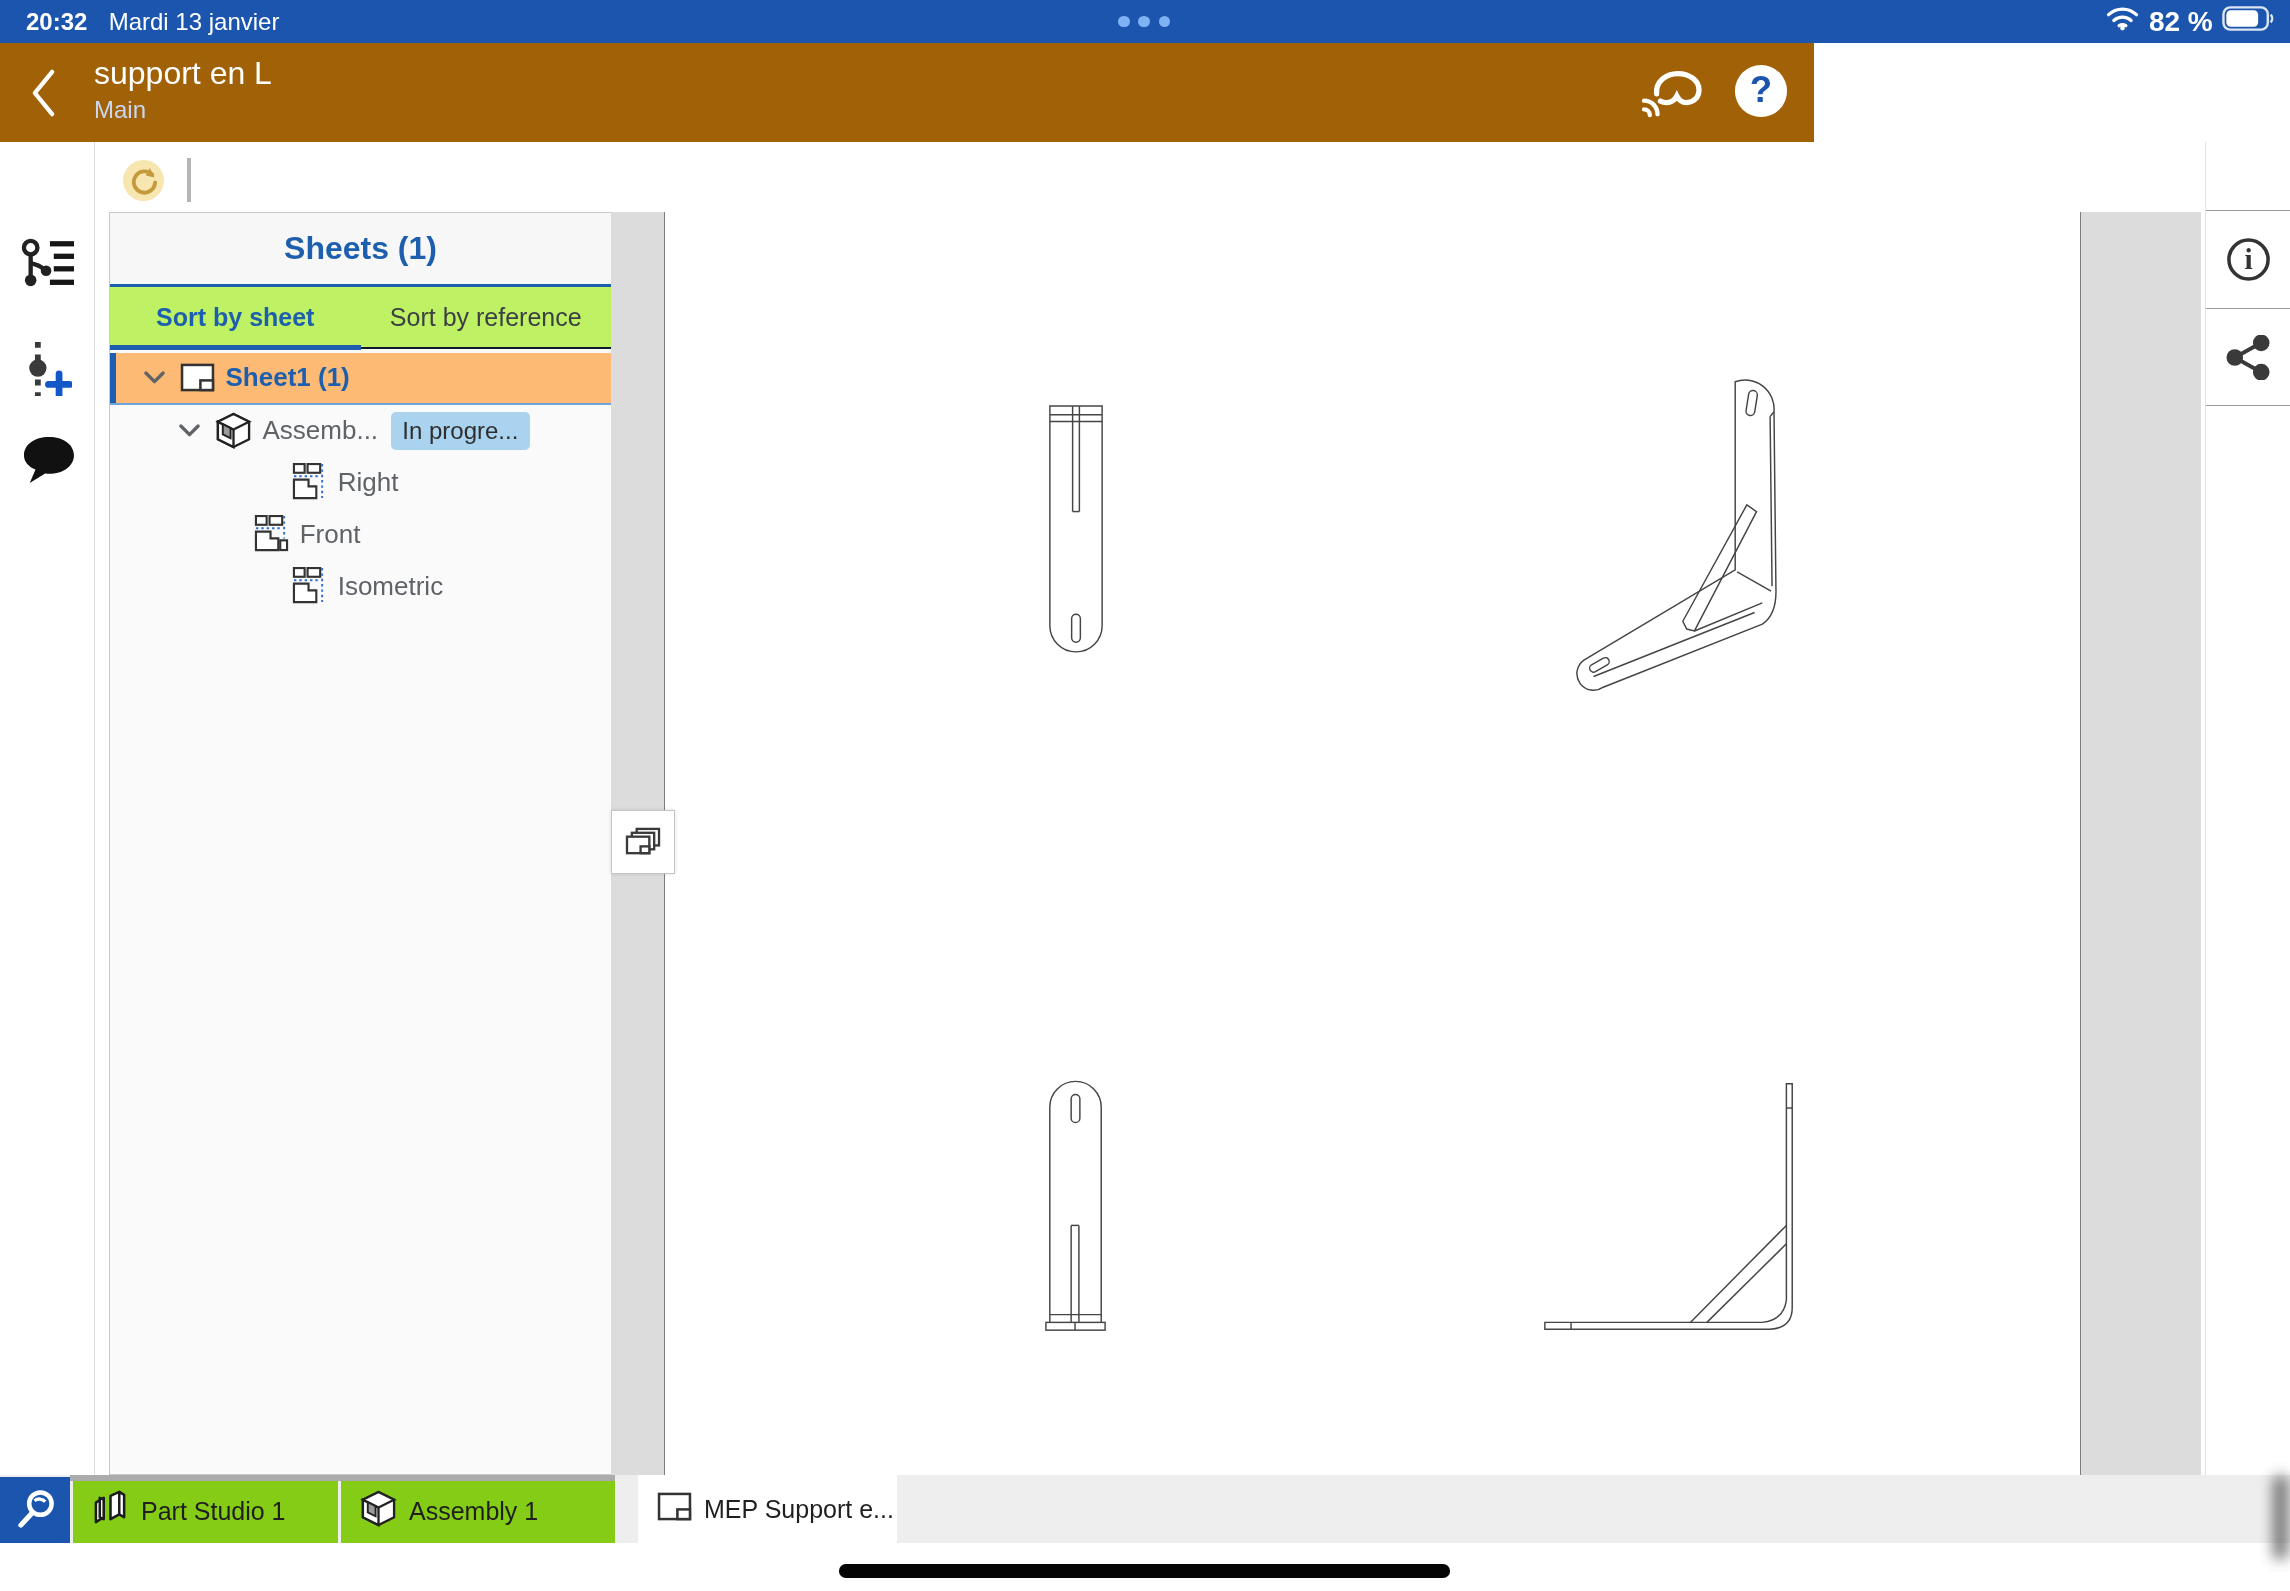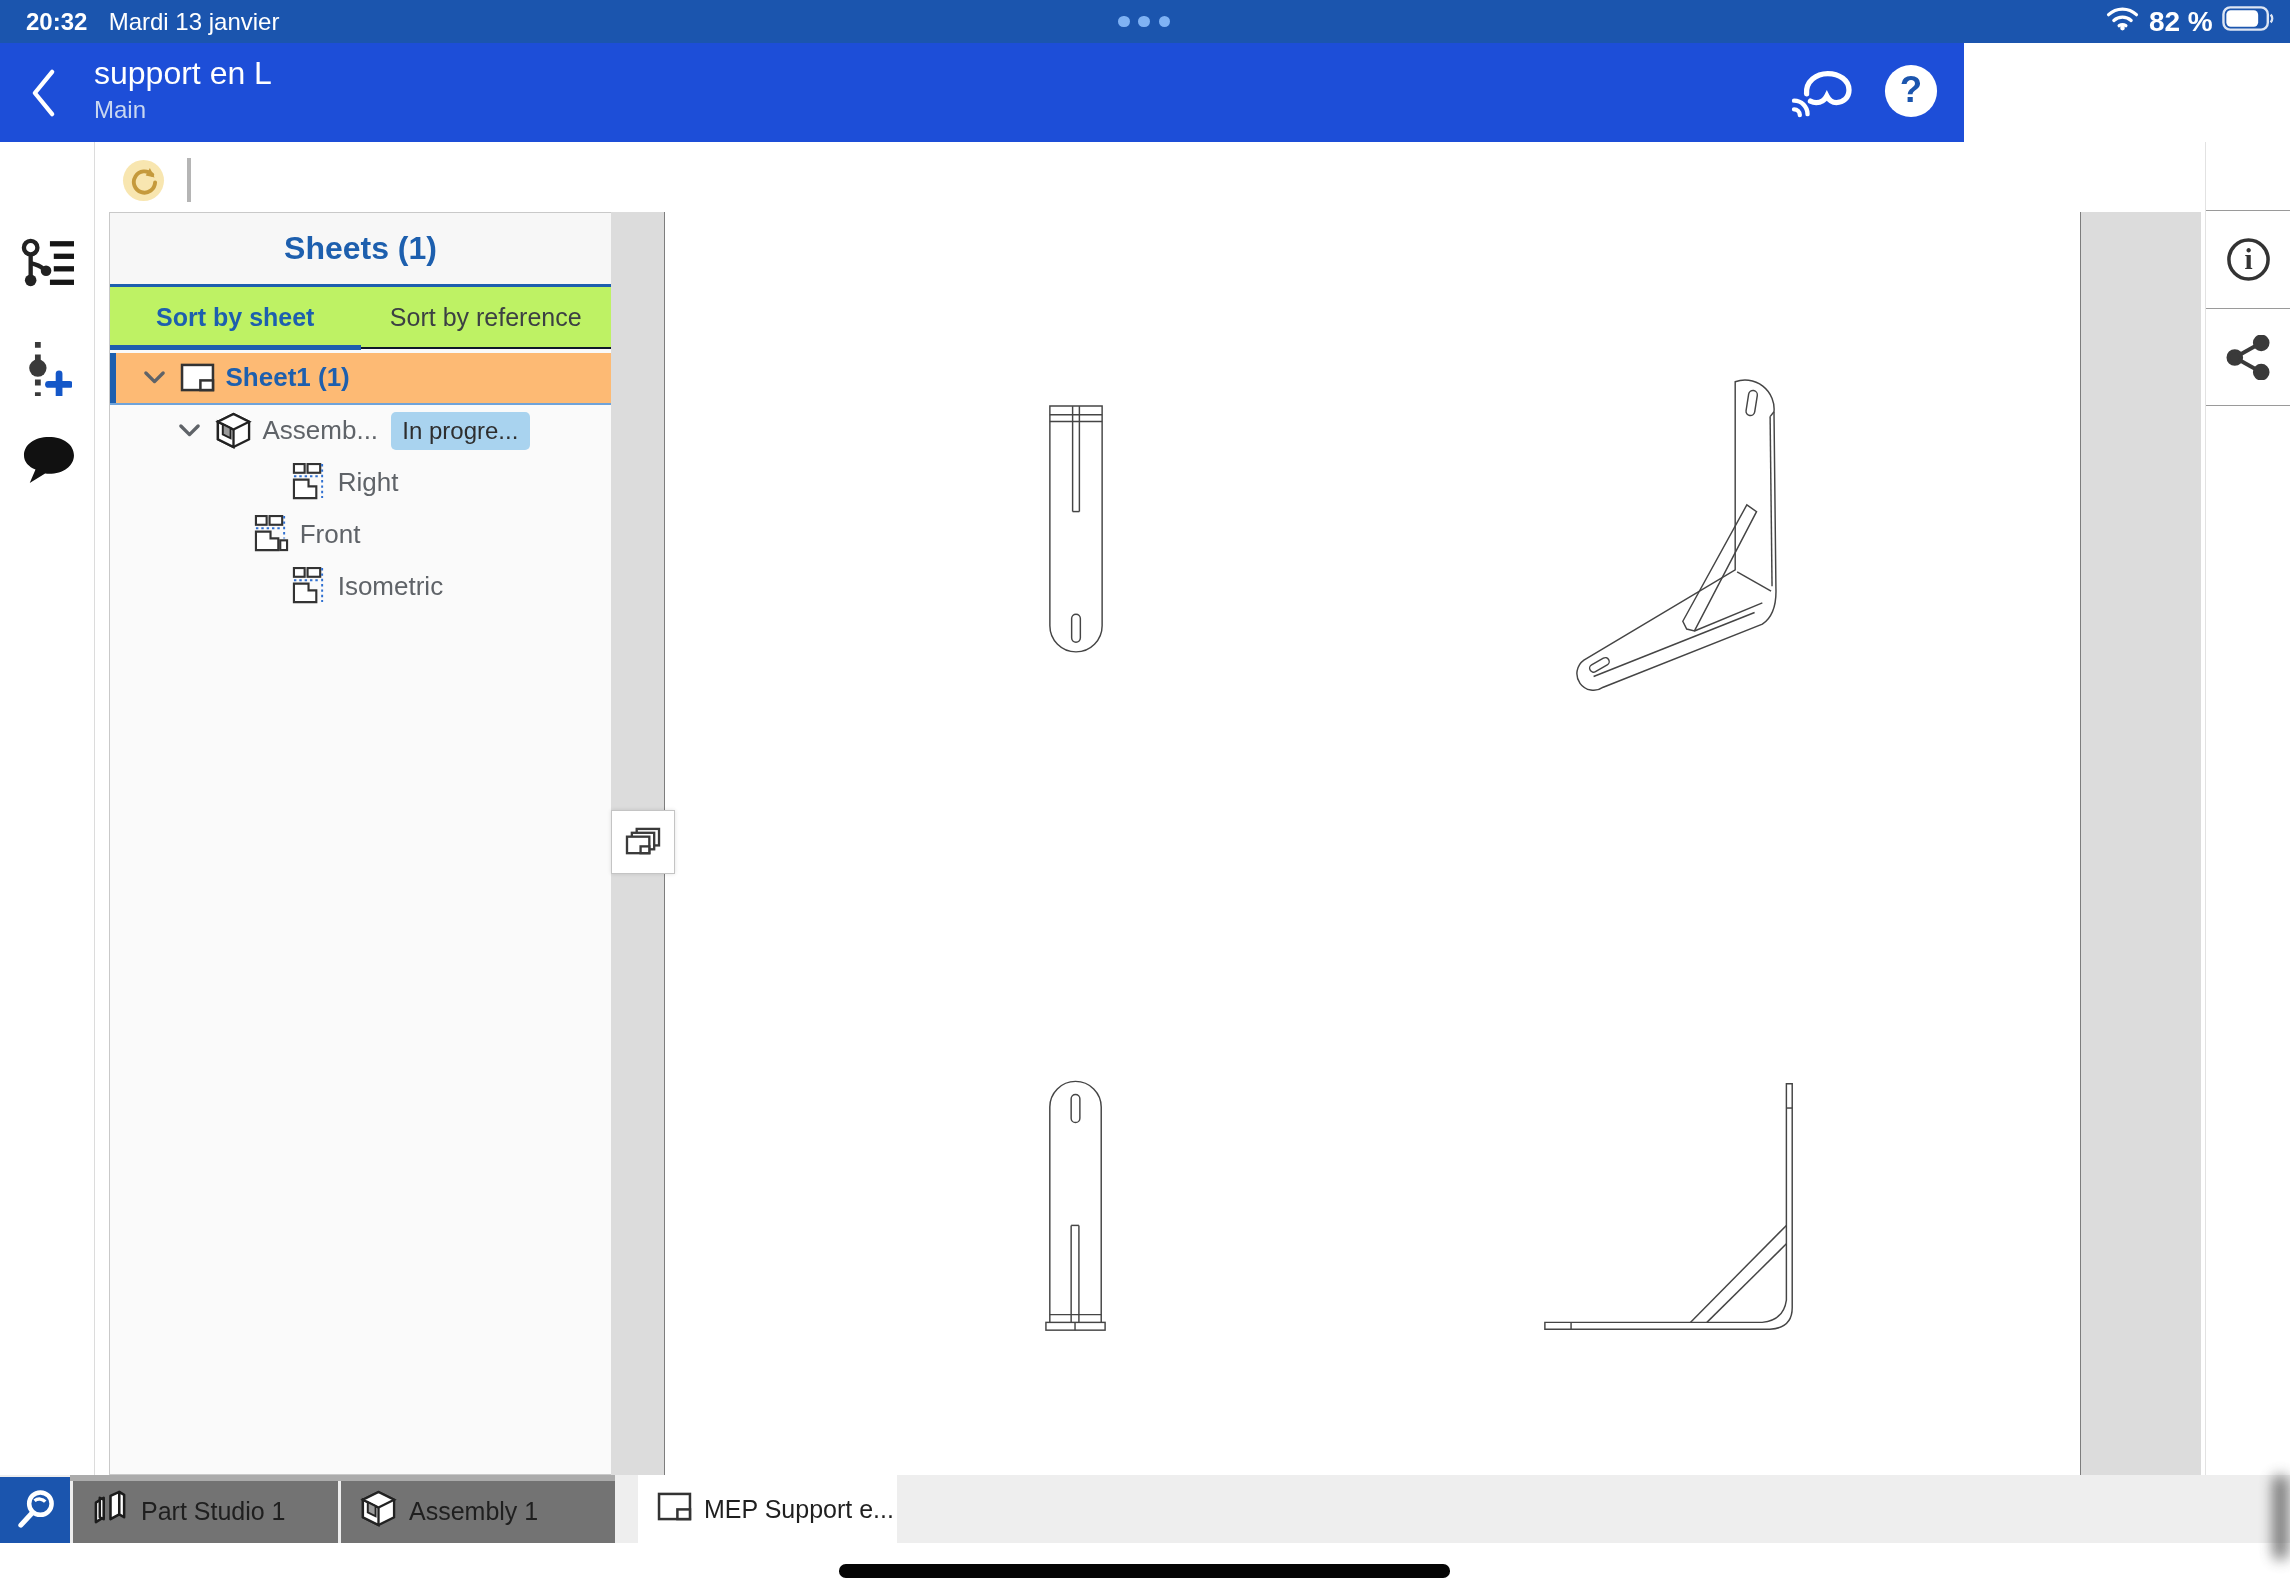--- a/index.html
+++ b/index.html
@@ -10,21 +10,21 @@
   
   .status-bar{position:absolute;left:0;top:0;width:2290px;height:43px;background:#1b55ae;
               display:flex;align-items:center;color:#fff;}
   .status-left{display:flex;align-items:center;gap:21.3px;padding-left:26px;font-size:24px;}
   .status-time{font-weight:700;}
   .status-date{font-weight:500;}
   .status-center{position:absolute;left:1118px;top:15.5px;display:flex;gap:8.7px;}
   .status-center i{width:11.6px;height:11.6px;border-radius:50%;background:#7fb2f4;display:block;}
   .status-right{position:absolute;right:13.6px;top:0;height:43px;display:flex;align-items:center;gap:9.7px;font-size:28px;font-weight:600;}
 
-  .app-header{position:absolute;left:0;top:43px;width:1964px;height:99px;background:#1d4ed8;color:#fff;text-decoration:underline;}
+  .app-header{position:absolute;left:0;top:43px;width:1814px;height:99px;background:#a16207;color:#fff;text-decoration:underline;}
   .back-btn{position:absolute;left:21.3px;top:21.3px;width:45px;height:58px;display:flex;align-items:center;justify-content:center;cursor:pointer;}
   .title-block{position:absolute;left:94px;top:9.7px;}
   .doc-title{font-size:32px;font-weight:500;line-height:41px;}
   .doc-subtitle{font-size:24px;font-weight:400;color:#c9d7f0;line-height:31px;}
   .header-actions{position:absolute;right:25px;top:0;height:99px;display:flex;align-items:center;gap:29px;}
 
   
   .left-rail{position:absolute;left:0;top:142px;width:95px;height:1333px;background:#fff;border-right:1px solid #dcdcdc;}
   .rail-btn{position:absolute;left:0;width:95px;height:70px;display:flex;align-items:center;justify-content:center;cursor:pointer;}
 
@@ -65,21 +65,21 @@
   
   .right-rail{position:absolute;left:2205px;top:142px;width:85px;height:1333px;background:#fff;border-left:1px solid #e2e2e2;}
   .right-rail .rline{position:absolute;left:0;width:85px;height:1px;background:#9a9a9a;}
   .rr-btn{position:absolute;left:0;width:85px;height:97px;display:flex;align-items:center;justify-content:center;cursor:pointer;}
 
   
   .bottom-bar{position:absolute;left:0;top:1475px;width:2290px;height:68px;background:#eeeeee;}
   .bb-topstrip{position:absolute;left:70px;top:0;width:545px;height:5.8px;background:#ababab;}
   .search-btn{position:absolute;left:0;top:1.9px;width:70px;height:66px;background:#1b55ae;display:flex;align-items:center;justify-content:center;cursor:pointer;}
   .btab{position:absolute;top:5.8px;height:62px;display:flex;align-items:center;gap:11.6px;padding-left:19.4px;
-        font-size:25px;color:#1f1f1f;background:#737373;cursor:pointer;white-space:nowrap;}
+        font-size:25px;color:#1f1f1f;background:#84cc16;cursor:pointer;white-space:nowrap;}
   .btab.active{top:0;height:68px;background:#ffffff;margin-left:21px;}
   .scroll-thumb{position:absolute;right:1.9px;top:0px;width:15.5px;height:85px;border-radius:7.8px;background:#5f5f5f;filter:blur(6.8px);opacity:.85;}
 
   .home-indicator{position:absolute;left:839px;top:1564px;width:611px;height:13.6px;border-radius:6.8px;background:#050505;}
 </style>
 </head>
 <body>
 
 <div class="page">
 

